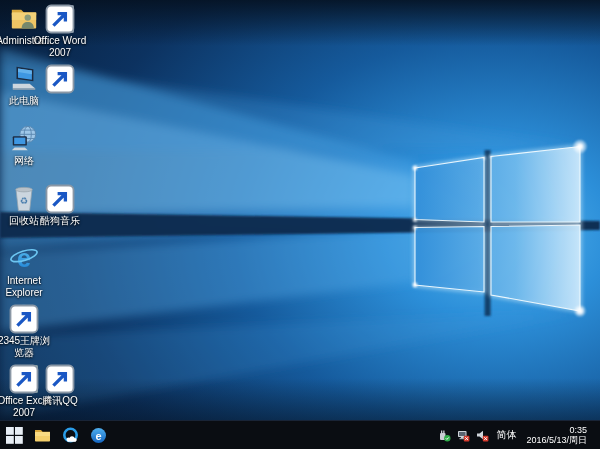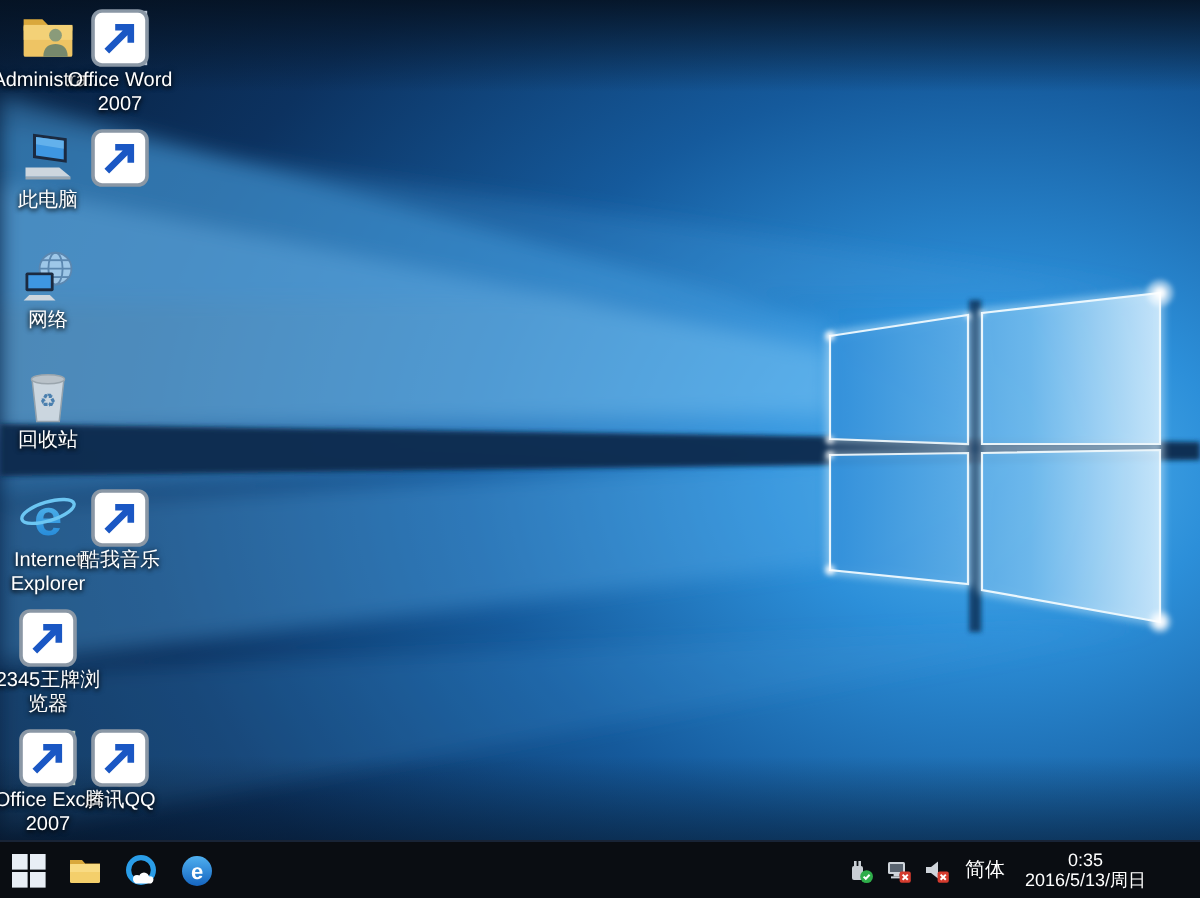--- a/index.html
+++ b/index.html
@@ -18,25 +18,25 @@
           text-shadow:0 1px 2px rgba(0,0,0,.9),0 0 3px rgba(0,0,0,.6);}
   .dlabel span{display:block;}
   
   .taskbar{position:absolute;left:0;right:0;bottom:0;height:29px;z-index:5;
            background:#0a0d12;display:flex;align-items:stretch;
            border-top:1px solid rgba(40,60,90,.5);box-sizing:border-box;}
   .tb-left{display:flex;align-items:stretch;}
   .tb-btn{width:28px;display:flex;align-items:center;justify-content:center;
           background:transparent;border:0;padding:0;cursor:pointer;}
   .tb-btn svg{width:17px;height:17px;display:block;}
-  .tb-right{margin-left:auto;display:flex;align-items:center;gap:5px;padding-right:14px;}
+  .tb-right{margin-left:auto;display:flex;align-items:center;gap:5px;padding-right:0;}
   .tray-ic{width:14px;height:14px;display:flex;align-items:center;justify-content:center;cursor:pointer;}
   .tray-ic svg{width:13px;height:13px;display:block;}
   .lang{color:#fff;font-size:10px;padding:0 2px;cursor:pointer;}
-  .clock{color:#fff;font-size:9px;line-height:10px;text-align:center;cursor:pointer;padding:0 3px;}
+  .clock{color:#fff;font-size:9px;line-height:10px;text-align:right;cursor:pointer;padding:0 3px;}
   .show-desktop{width:4px;border-left:1px solid rgba(255,255,255,.18);cursor:pointer;}
 </style>
 </head>
 <body>
 
 <div class="screen">
 
   <svg class="wallpaper" viewBox="0 0 600 449" preserveAspectRatio="none">
     <defs>
       <radialGradient id="bgG" cx="0.83" cy="0.52" r="1.05">
@@ -221,60 +221,62 @@
           <ellipse cx="16" cy="6" rx="8.8" ry="2.4" fill="#b9c2c9" stroke="#9aa5ad" stroke-width="0.8"></ellipse>
           <text x="16" y="21" font-size="10" text-anchor="middle" fill="#4a7fae">♻</text>
         </svg>
     </div>
     <div class="dlabel">
       <span>回收站</span>
         <span></span>
     </div>
   </div>
 
+  <div class="dcell c1 r3">
+    <div class="dicon">
+      <svg viewBox="0 0 32 32">
+          <defs>
+            <linearGradient id="kgG" x1="0" y1="0" x2="0" y2="1">
+              <stop offset="0" stop-color="#2db1fc"></stop>
+              <stop offset="1" stop-color="#0f8ae0"></stop>
+            </linearGradient>
+          </defs>
+          <circle cx="16" cy="15" r="13" fill="url(#kgG)"></circle>
+          <text x="16" y="21.5" font-family="Liberation Sans,sans-serif" font-size="17" font-weight="bold" fill="#fff" text-anchor="middle">K</text>
+        </svg>
+      <svg class="badge" viewBox="0 0 10 10">
+          <rect x="0.5" y="0.5" width="9" height="9" rx="1.5" fill="#fff" stroke="#8a97a5" stroke-width="0.6"></rect>
+          <path d="M2.8 7.2 L6.8 3.2 M4.2 3.2 H6.8 V5.8" stroke="#1a57c4" stroke-width="1.1" fill="none"></path>
+        </svg>
+    </div>
+    <div class="dlabel">
+      <span>酷狗音乐</span>
+        <span></span>
+    </div>
+  </div>
 
   <div class="dcell c0 r4">
     <div class="dicon">
       <svg viewBox="0 0 32 32">
           <defs>
             <linearGradient id="ieG" x1="0" y1="0" x2="0" y2="1">
               <stop offset="0" stop-color="#5ec1f0"></stop>
               <stop offset="1" stop-color="#1a7fd4"></stop>
             </linearGradient>
           </defs>
           <text x="16" y="25" font-family="Liberation Sans,sans-serif" font-size="27" font-weight="bold" fill="url(#ieG)" text-anchor="middle">e</text>
           <ellipse cx="16" cy="12.5" rx="14.5" ry="5" fill="none" stroke="#6cc6f2" stroke-width="1.8" transform="rotate(-17 16 12.5)"></ellipse>
         </svg>
     </div>
     <div class="dlabel">
       <span>Internet</span>
         <span>Explorer</span>
     </div>
   </div>
 
-  <div class="dcell c1 r4">
-    <div class="dicon">
-      <svg viewBox="0 0 32 32">
-          <polygon points="4,11 16,5.5 28,11 16,16.5" fill="#ffd95e"></polygon>
-          <polygon points="4,11 16,16.5 16,29 4,23.5" fill="#fcaf17"></polygon>
-          <polygon points="28,11 16,16.5 16,29 28,23.5" fill="#ef8e0c"></polygon>
-          <circle cx="20.5" cy="20.5" r="4.6" fill="#ffffff"></circle>
-          <text x="20.5" y="23.8" font-family="Liberation Sans,sans-serif" font-size="7.5" font-weight="bold" fill="#f08a00" text-anchor="middle">K</text>
-          <text x="20" y="7" font-size="8" fill="#2aa3e0" text-anchor="middle">♪</text>
-        </svg>
-      <svg class="badge" viewBox="0 0 10 10">
-          <rect x="0.5" y="0.5" width="9" height="9" rx="1.5" fill="#fff" stroke="#8a97a5" stroke-width="0.6"></rect>
-          <path d="M2.8 7.2 L6.8 3.2 M4.2 3.2 H6.8 V5.8" stroke="#1a57c4" stroke-width="1.1" fill="none"></path>
-        </svg>
-    </div>
-    <div class="dlabel">
-      <span>酷我音乐</span>
-        <span></span>
-    </div>
-  </div>
 
   <div class="dcell c0 r5">
     <div class="dicon">
       <svg viewBox="0 0 32 32">
           <circle cx="16" cy="15" r="13" fill="#ffffff" stroke="#2a8fe0" stroke-width="2.4"></circle>
           <text x="16" y="23" font-family="Liberation Sans,sans-serif" font-size="20" font-weight="bold" fill="#1668c6" text-anchor="middle">e</text>
         </svg>
       <svg class="badge" viewBox="0 0 10 10">
           <rect x="0.5" y="0.5" width="9" height="9" rx="1.5" fill="#fff" stroke="#8a97a5" stroke-width="0.6"></rect>
           <path d="M2.8 7.2 L6.8 3.2 M4.2 3.2 H6.8 V5.8" stroke="#1a57c4" stroke-width="1.1" fill="none"></path>

